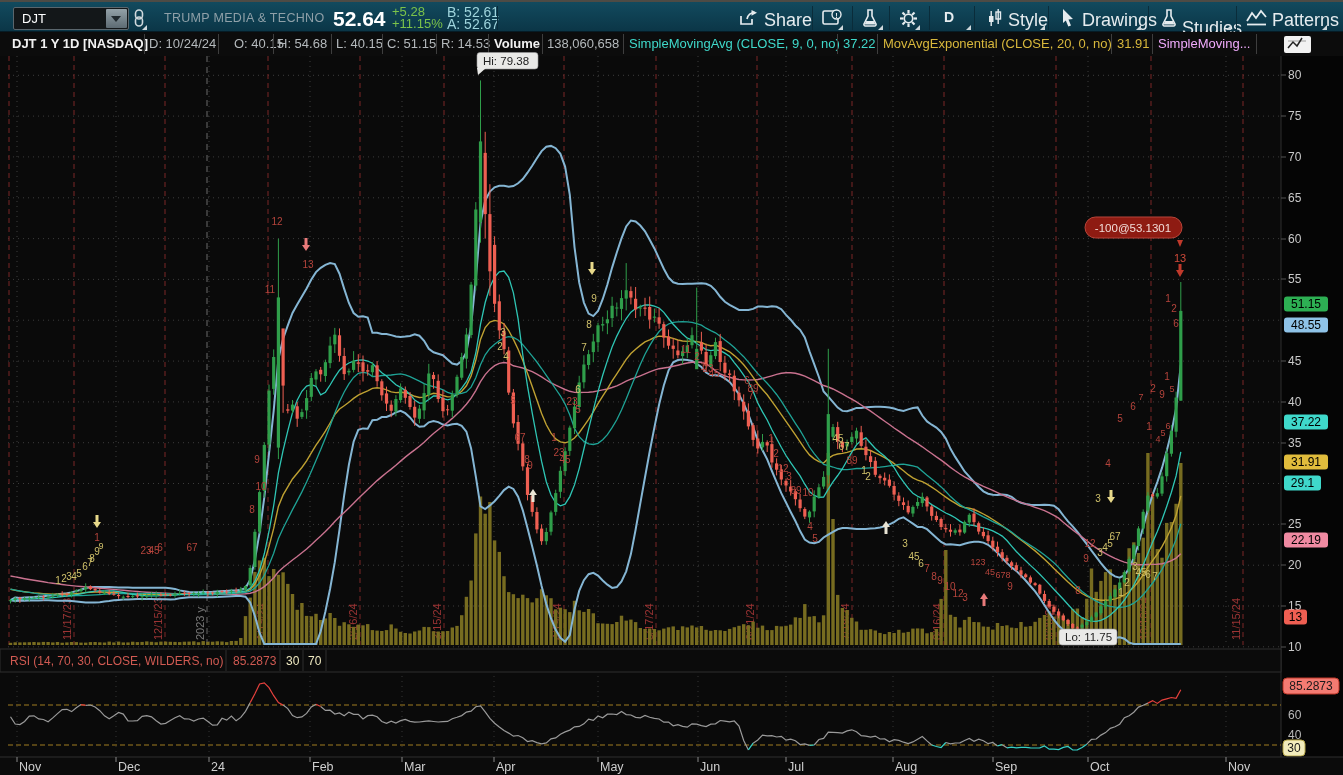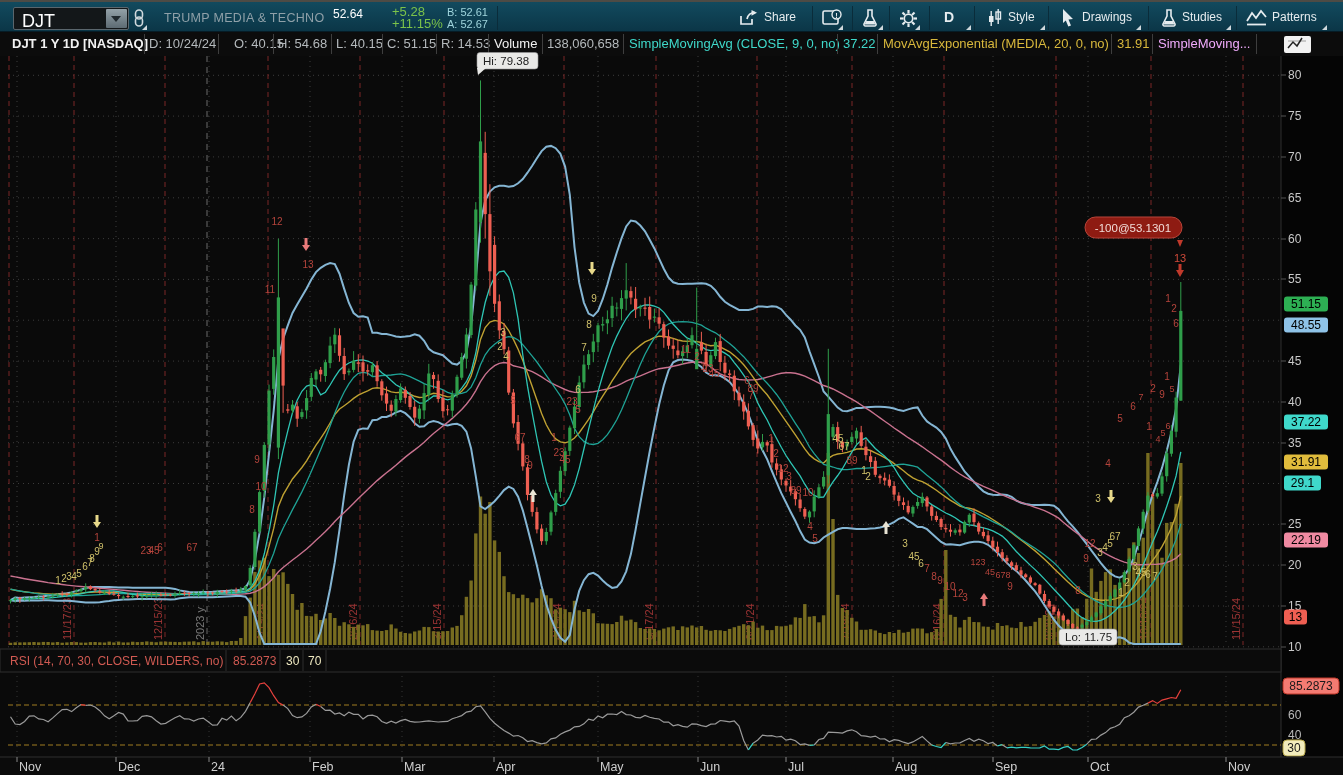--- a/index.html
+++ b/index.html
@@ -1,39 +1,39 @@
 <!DOCTYPE html>
 <html><head><meta charset="utf-8"><style>
 *{margin:0;padding:0;box-sizing:border-box}
 body{width:1343px;height:775px;background:#000;font-family:"Liberation Sans",sans-serif;overflow:hidden;position:relative}
 #toolbar{position:absolute;left:0;top:0;width:1343px;height:32px;background:linear-gradient(#124a5e,#0b3647);border-top:2px solid #4d4b45;border-bottom:1px solid #061c26}
-.tb{position:absolute;color:#e6ecef;font-size:12px}
+.tb{position:absolute;color:#e6ecef;font-size:18px}
 #statusbar{position:absolute;left:0;top:32px;width:1343px;height:24px;background:#0c0c0c;font-size:13px;color:#b4b9bc}
 .sc{position:absolute;top:4px;white-space:nowrap}
 .sep{position:absolute;top:2px;height:20px;width:1px;background:#3e3e3e}
 .tsep{position:absolute;top:4px;height:24px;width:1px;background:#0a2c3a}
 .corner{position:absolute;width:0;height:0;border-left:5px solid transparent;border-bottom:5px solid #cfd8dc}
 svg{position:absolute;left:0;top:32px}
 </style></head><body>
 <div id="toolbar">
  <div style="position:absolute;left:13px;top:5px;width:116px;height:23px;background:#131719;border:1px solid #5a666d;border-radius:2px">
-   <span style="position:absolute;left:8px;top:3px;color:#fff;font-size:18px">DJT</span>
+   <span style="position:absolute;left:8px;top:3px;color:#fff;font-size:13px">DJT</span>
    <div style="position:absolute;right:1px;top:1px;width:21px;height:19px;background:linear-gradient(#93a1a8,#5d6b73);border-radius:1px">
      <div style="position:absolute;left:5px;top:7px;width:0;height:0;border-left:5px solid transparent;border-right:5px solid transparent;border-top:6px solid #20292e"></div>
    </div>
  </div>
  <svg style="position:absolute;left:131px;top:7px" width="16" height="18" viewBox="0 0 16 18">
    <rect x="4.5" y="1" width="7" height="9" rx="3.5" fill="none" stroke="#cfd8dc" stroke-width="1.6"></rect>
    <rect x="4.5" y="8" width="7" height="9" rx="3.5" fill="none" stroke="#cfd8dc" stroke-width="1.6"></rect>
  </svg>
  <div class="corner" style="left:142px;top:23px"></div>
  <div class="tb" style="left:164px;top:9px;color:#8fa0a8;font-size:12.5px;letter-spacing:.3px">TRUMP MEDIA &amp; TECHNO</div>
- <div class="tb" style="left:333px;top:5px;font-size:12px;font-weight:normal;color:#fff">52.64</div>
+ <div class="tb" style="left:333px;top:5px;font-size:21px;font-weight:bold;color:#fff">52.64</div>
  <div class="tb" style="left:392px;top:4px;font-size:13px;line-height:12px;color:#7cc34a">+5.28<br>+11.15%</div>
- <div class="tb" style="left:447px;top:4px;font-size:11px;line-height:12px;color:#9fd4dc">B: 52.61<br>A: 52.67</div>
+ <div class="tb" style="left:447px;top:4px;font-size:14px;line-height:12px;color:#9fd4dc">B: 52.61<br>A: 52.67</div>
  <div class="tsep" style="left:497px"></div>
  <svg style="position:absolute;left:739px;top:8px" width="19" height="16" viewBox="0 0 19 16">
    <path d="M2 6 L2 14 L13 14 L13 9" fill="none" stroke="#e6ecef" stroke-width="1.7"></path>
    <path d="M8 9 C9 4.5 12 2.5 16 2.5" fill="none" stroke="#e6ecef" stroke-width="1.7"></path>
    <path d="M12.5 0 L18 2.8 L12.5 5.8 Z" fill="#e6ecef"></path>
  </svg>
  <div class="tb" style="left:764px;top:8px">Share</div>
  <div class="tsep" style="left:812px"></div>
  <svg style="position:absolute;left:822px;top:7px" width="20" height="18" viewBox="0 0 20 18">
    <rect x="1" y="2" width="15" height="13" rx="1.5" fill="none" stroke="#e6ecef" stroke-width="1.6"></rect>
@@ -80,21 +80,21 @@
  <svg style="position:absolute;left:1060px;top:6px" width="16" height="20" viewBox="0 0 16 20">
    <path d="M3 1 L13 11 L8.5 11.5 L11 17.5 L8.3 18.6 L5.8 12.5 L3 15 Z" fill="#e6ecef"></path>
  </svg>
  <div class="tb" style="left:1082px;top:8px">Drawings</div>
  <div class="corner" style="left:1136px;top:23px"></div>
  <div class="tsep" style="left:1148px"></div>
  <svg style="position:absolute;left:1160px;top:6px" width="18" height="20" viewBox="0 0 18 20">
    <path d="M7 2 L11 2 L11 8 L15 16 A1.5 1.5 0 0 1 13.6 18 L4.4 18 A1.5 1.5 0 0 1 3 16 L7 8 Z" fill="none" stroke="#e6ecef" stroke-width="1.6"></path>
    <path d="M5.2 13 L12.8 13 L14.5 16.5 L3.5 16.5 Z" fill="#e6ecef"></path>
  </svg>
- <div class="tb" style="left:1182px;top:8px">Studies</div>
+ <div class="tb" style="left:1182px;top:16px">Studies</div>
  <div class="corner" style="left:1226px;top:23px"></div>
  <div class="tsep" style="left:1236px"></div>
  <svg style="position:absolute;left:1246px;top:7px" width="21" height="17" viewBox="0 0 21 17">
    <path d="M1 12 L6 4 L10 9 L15 2 L20 8" fill="none" stroke="#e6ecef" stroke-width="1.8"></path>
    <line x1="1" y1="15.5" x2="20" y2="15.5" stroke="#e6ecef" stroke-width="1.8"></line>
  </svg>
  <div class="tb" style="left:1272px;top:8px">Patterns</div>
  <div class="corner" style="left:1322px;top:23px"></div>
 </div>
 <div id="statusbar">
@@ -105,29 +105,29 @@
  <div class="sc" style="left:234px">O: 40.15</div>
  <div class="sep" style="left:273px"></div>
  <div class="sc" style="left:278px">H: 54.68</div>
  <div class="sep" style="left:331px"></div>
  <div class="sc" style="left:336px">L: 40.15</div>
  <div class="sep" style="left:382px"></div>
  <div class="sc" style="left:387px">C: 51.15</div>
  <div class="sep" style="left:436px"></div>
  <div class="sc" style="left:441px">R: 14.53</div>
  <div class="sep" style="left:488px"></div>
- <div class="sc" style="left:494px;color:#f2f2f2;font-weight:normal">Volume</div>
+ <div class="sc" style="left:494px;color:#f2f2f2;font-weight:bold">Volume</div>
  <div class="sep" style="left:542px"></div>
  <div class="sc" style="left:547px">138,060,658</div>
  <div class="sep" style="left:623px"></div>
  <div class="sc" style="left:629px;color:#3fd9cb">SimpleMovingAvg (CLOSE, 9, 0, no)</div>
  <div class="sep" style="left:837px"></div>
  <div class="sc" style="left:843px;color:#3fd9cb">37.22</div>
  <div class="sep" style="left:877px"></div>
- <div class="sc" style="left:883px;color:#d8b83c">MovAvgExponential (MEDIA, 20, 0, no)</div>
+ <div class="sc" style="left:883px;color:#d8b83c">MovAvgExponential (CLOSE, 20, 0, no)</div>
  <div class="sep" style="left:1111px"></div>
  <div class="sc" style="left:1117px;color:#d8b83c">31.91</div>
  <div class="sep" style="left:1152px"></div>
  <div class="sc" style="left:1158px;color:#f0abfc">SimpleMoving...</div>
  <div class="sep" style="left:1256px"></div>
 </div>
 <svg width="1343" height="743" viewBox="0 32 1343 743">
     <rect x="0" y="56" width="1343" height="719" fill="#0a0a0a"></rect>
     <line x1="8" y1="646.8" x2="1281" y2="646.8" stroke="#3c3c3c" stroke-width="1" stroke-dasharray="1,4"></line>
     <line x1="8" y1="606.0" x2="1281" y2="606.0" stroke="#3c3c3c" stroke-width="1" stroke-dasharray="1,4"></line>

